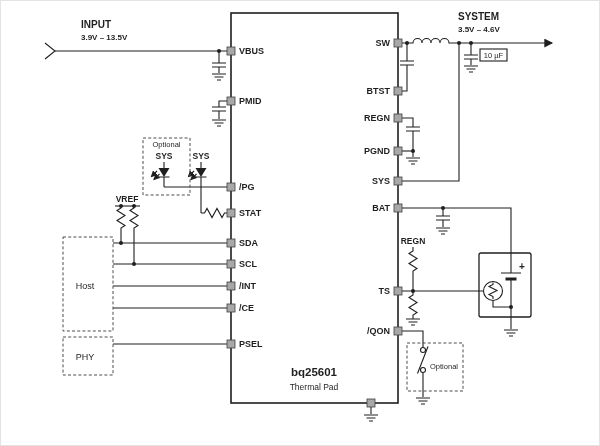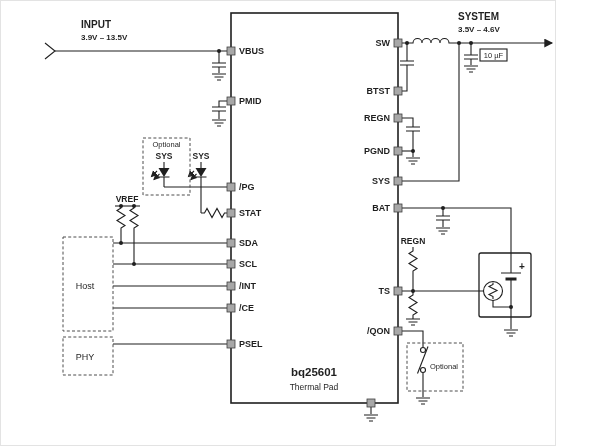--- a/index.html
+++ b/index.html
@@ -1,16 +1,16 @@
 <!DOCTYPE html>
 <html><head>
 <meta charset="utf-8">
 <style>
   html,body{margin:0;padding:0;background:#ffffff;}
-  .page{width:556px;height:446px;background:#ffffff;border:1px solid #e3e3e3;box-sizing:border-box;position:relative;overflow:hidden;}
+  .page{width:600px;height:446px;background:#ffffff;border:1px solid #e3e3e3;box-sizing:border-box;position:relative;overflow:hidden;}
   svg{display:block;}
   svg text{font-family:"Liberation Sans","DejaVu Sans",sans-serif;fill:#1f1f1f;}
   .t-bold{font-weight:bold;}
   .t10{font-size:10px;}
   .t9{font-size:9px;}
   .t85{font-size:8.5px;}
   .t8{font-size:8px;}
   .t75{font-size:7.5px;}
   .t115{font-size:11.5px;}
 </style>

